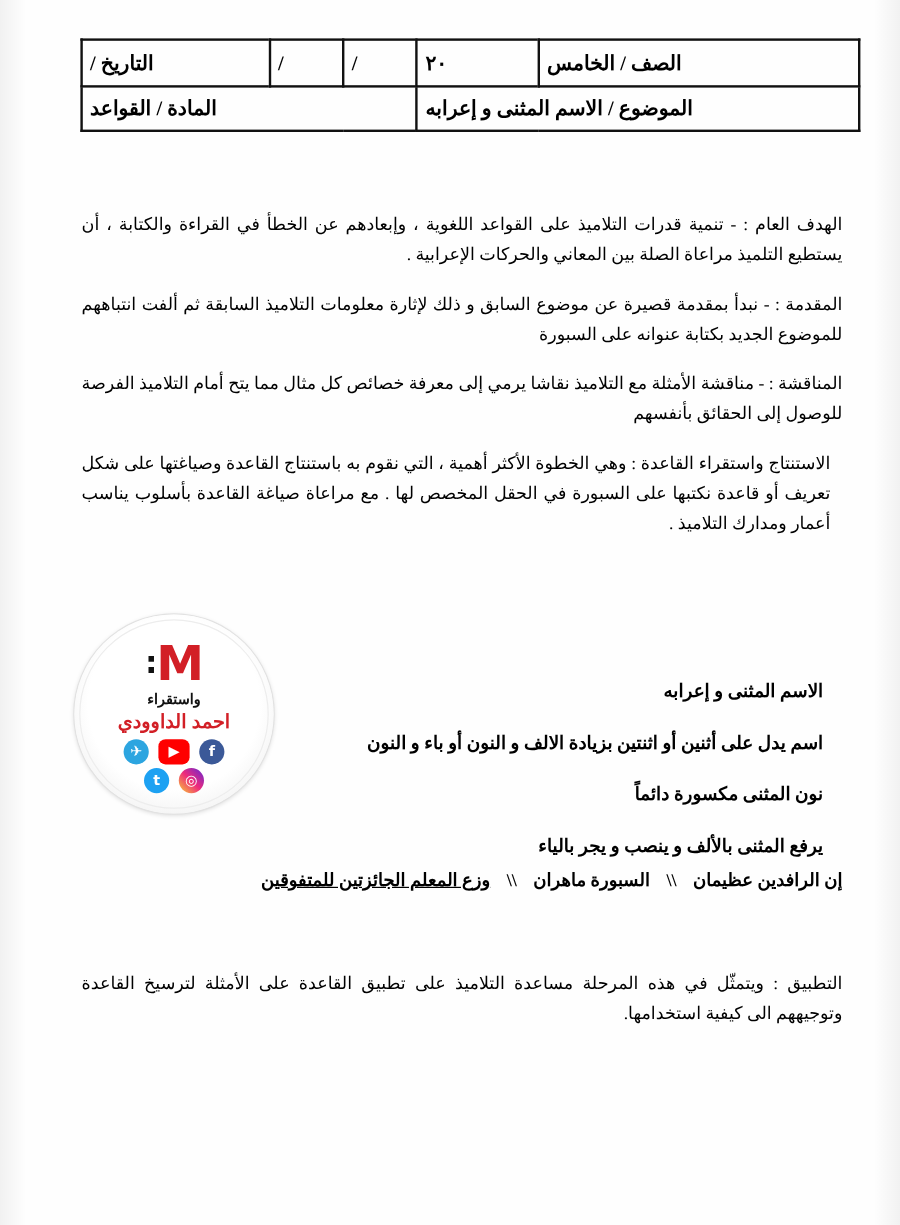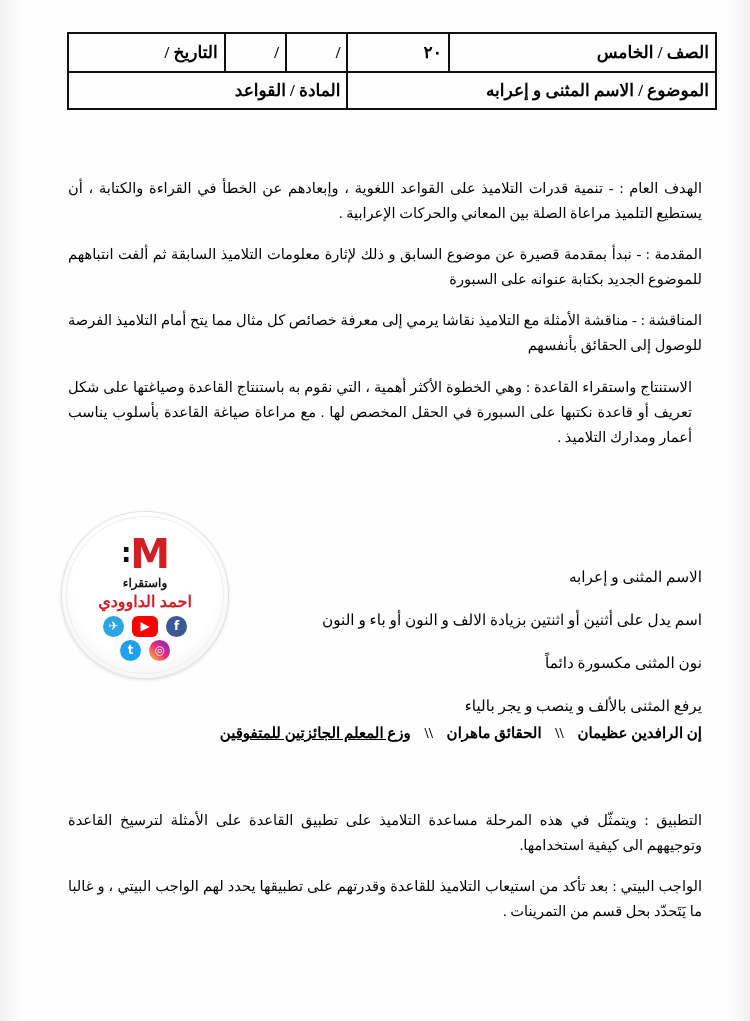--- a/index.html
+++ b/index.html
@@ -25,21 +25,21 @@
     position: absolute;
     top: 32px;
     right: 33px;
     width: 650px;
     border-collapse: collapse;
     table-layout: fixed;
   }
   .header-table td {
     border: 2px solid #111111;
     height: 33px;
-    text-align: right;
+    text-align: left;
     vertical-align: middle;
     font-weight: bold;
     font-size: 17px;
     padding: 2px 6px;
     white-space: nowrap;
   }
   .hcell-date-label { width: 88px; }
   .hcell-slash { width: 26px; }
   .hcell-year { width: 52px; }
   .hcell-grade { width: 160px; margin-left: 44px; }
@@ -62,23 +62,23 @@
 
   
   .rules {
     position: absolute;
     top: 566px;
     right: 48px;
     width: 634px;
   }
   .rule-line {
     font-size: 15.3px;
-    font-weight: normal;
+    font-weight: bold;
     line-height: 1.5;
-    margin: 0 0 20px 0;
+    margin: 0 16px 20px 0;
     text-align: right;
   }
   .examples-line {
     position: absolute;
     top: 724px;
     right: 48px;
     width: 634px;
     font-size: 15px;
     font-weight: bold;
     text-align: right;
@@ -226,28 +226,27 @@
   <div class="rules">
     <p class="rule-line">الاسم المثنى و إعرابه</p>
     <p class="rule-line">اسم يدل على أثنين أو اثنتين بزيادة الالف و النون أو باء و النون</p>
     <p class="rule-line">نون المثنى مكسورة دائماً</p>
     <p class="rule-line">يرفع المثنى بالألف و ينصب و يجر بالياء</p>
   </div>
 
   <div class="examples-line">
     <span>إن الرافدين عظيمان</span>
     <span class="sep">\\</span>
-    <span>الحقائق ماهران</span>
+    <span>السبورة ماهران</span>
     <span class="sep">\\</span>
     <span class="underline">وزع المعلم الجائزتين للمتفوقين</span>
   </div>
 
   <div class="footer-paras">
     <p class="para">التطبيق : ويتمثّل في هذه المرحلة مساعدة التلاميذ على تطبيق القاعدة على الأمثلة لترسيخ القاعدة وتوجيههم الى كيفية استخدامها.</p>
-    <p class="para">الواجب البيتي : بعد تأكد من استيعاب التلاميذ للقاعدة وقدرتهم على تطبيقها يحدد لهم الواجب البيتي ، و غالبا ما يَتَحدّد بحل قسم من التمرينات .</p>
   </div>
 
   <div class="logo">
     <div class="ring"></div>
     <div class="m-mark">
       <span>M</span><span class="dots">:</span>
     </div>
     <div class="brand-top">واستقراء</div>
     <div class="brand-main">احمد الداوودي</div>
     <div class="social row1">

